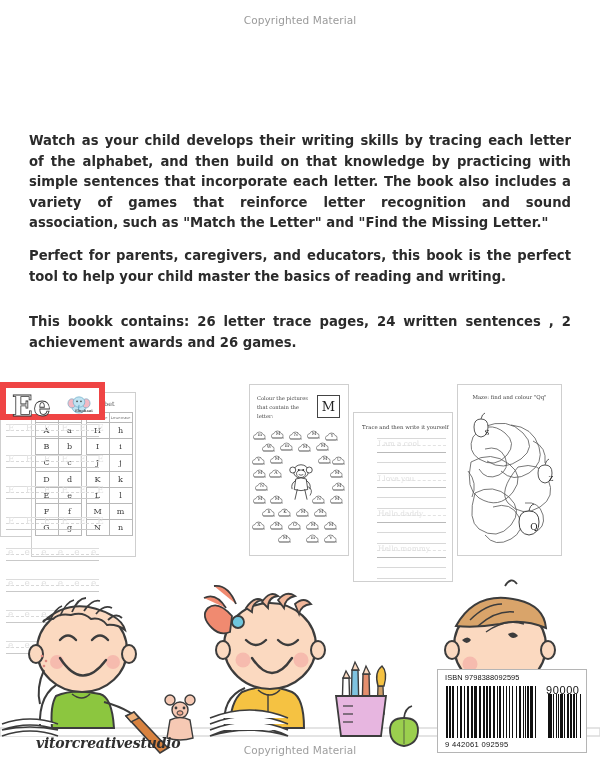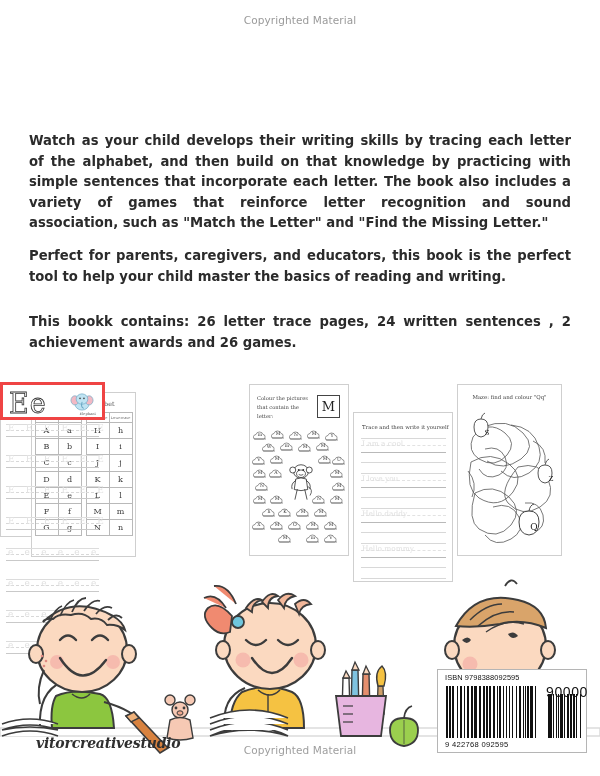--- a/index.html
+++ b/index.html
@@ -64,22 +64,23 @@
     border:.6px solid #b9b9b9;width:22px;height:15.2px;
     text-align:center;vertical-align:middle;
     font-family:"DejaVu Serif",serif;color:#3d3d3d;
     font-size:8px;font-weight:normal;padding:0;
   }
   .alpha-tbl th{font-size:3.6px;color:#666;height:9px;}
 
   
   .sheet2{left:141px;top:45px;width:105px;height:155px;border:none;}
   .s2-head{
-    border:3px solid #ef4444;height:38px;position:relative;background:#fff;
+    border:6px solid #ef4444;height:38px;position:relative;background:#fff;
     box-sizing:border-box;
+    font-weight:bold;
   }
   .s2-letter{
     position:absolute;left:6px;top:4px;
     font-family:"DejaVu Serif",serif;font-size:27px;color:#fff;
     -webkit-text-stroke:.8px #333;letter-spacing:1px;line-height:29px;
   }
   .s2-eleph{position:absolute;right:7px;top:3px;width:26px;height:26px;}
   .s2-elabel{
     position:absolute;right:6px;bottom:1px;font-size:3.6px;color:#555;
     font-family:"DejaVu Serif",serif;
@@ -114,21 +115,21 @@
     font-size:4.6px;font-family:"DejaVu Serif",serif;color:#333;
   }
   .monkey{position:absolute;left:36px;top:32px;width:30px;height:42px;}
 
   
   .sheet4{left:353px;top:30px;width:100px;height:170px;}
   .s4-title{
     font-family:"DejaVu Serif",serif;font-size:5.4px;color:#3f3f3f;
     margin:11px 0 0 8px;
   }
-  .s4-block{margin:8px 6px 0 7px;position:relative;height:27px;}
+  .s4-block{margin:8px 6px 0 23px;position:relative;height:27px;}
   .s4-block .l1{position:absolute;left:0;right:0;top:0;border-top:.6px solid #d8d8d8;}
   .s4-block .l2{position:absolute;left:0;right:0;top:7px;border-top:.6px dashed #e2e2e2;}
   .s4-block .l3{position:absolute;left:0;right:0;top:14px;border-top:.7px solid #b9b9b9;}
   .s4-block .l4{position:absolute;left:0;right:0;top:24px;border-top:.6px solid #d8d8d8;}
   .s4-txt{
     position:absolute;left:1px;top:1px;
     font-family:"DejaVu Serif",serif;font-size:7.4px;color:#e0e0e0;
   }
 
   
@@ -158,21 +159,21 @@
     background:#fff;border:1px solid #b5b5b5;z-index:35;box-sizing:border-box;
   }
   .bc-isbn{
     font-family:"Liberation Sans",sans-serif;font-size:7.4px;color:#111;
     margin:3px 0 0 7px;letter-spacing:.1px;
   }
   .bc-main{position:absolute;left:8px;top:16px;width:92px;height:52px;}
   .bc-add{position:absolute;left:110px;top:24px;width:34px;height:44px;}
   .bc-90000{
     position:absolute;left:108px;top:14px;
-    font-family:"Liberation Sans",sans-serif;font-size:14px;color:#111;
+    font-family:"Liberation Sans",sans-serif;font-size:11px;color:#111;
     letter-spacing:.6px;
   }
   .bc-digits{
     position:absolute;left:7px;top:70px;width:100px;
     font-family:"Liberation Sans",sans-serif;font-size:7.6px;color:#111;
     letter-spacing:.3px;white-space:nowrap;
   }
   .bar{position:absolute;top:0;background:#111;}
 </style>
 </head>
@@ -851,17 +852,17 @@
         <div class="bar" style="left: 7.75px; width: 1.55px; height: 100%;"></div>
         <div class="bar" style="left: 10.1px; width: 0.8px; height: 100%;"></div>
         <div class="bar" style="left: 12.4px; width: 2.3px; height: 100%;"></div>
         <div class="bar" style="left: 16.2px; width: 0.8px; height: 100%;"></div>
         <div class="bar" style="left: 18.5px; width: 2.3px; height: 100%;"></div>
         <div class="bar" style="left: 21.6px; width: 2.3px; height: 100%;"></div>
         <div class="bar" style="left: 25.4px; width: 1.55px; height: 100%;"></div>
         <div class="bar" style="left: 27.75px; width: 1.55px; height: 100%;"></div>
         <div class="bar" style="left: 31.5px; width: 1.55px; height: 100%;"></div>
       </div>
-    <div class="bc-digits">9  422768 092595</div>
+    <div class="bc-digits">9  442061 092595</div>
   </div>
 
   <div class="copyright-bottom">Copyrighted Material</div>
 </div>
 
 </body></html>

